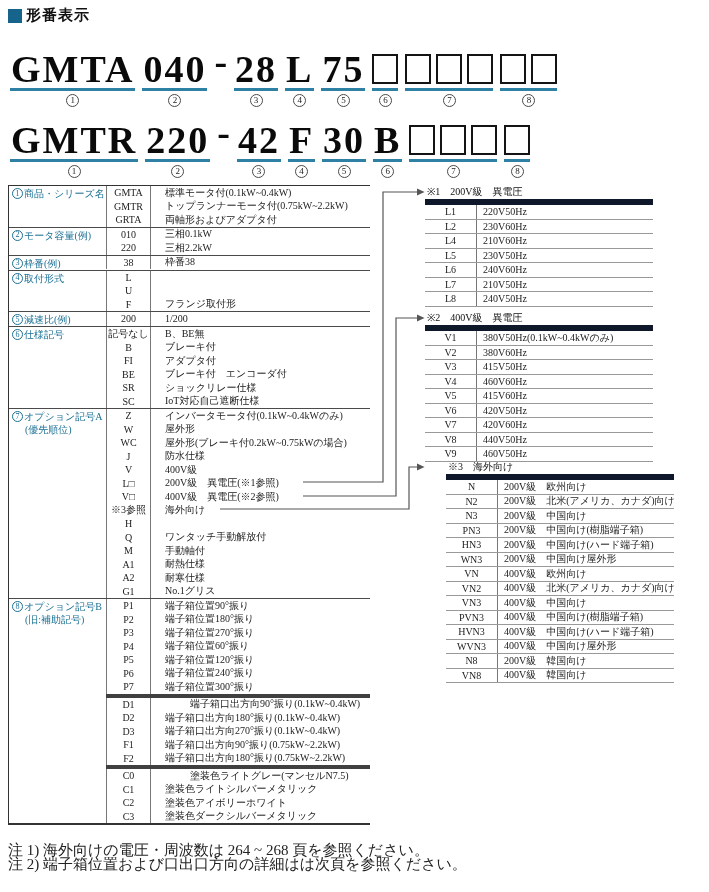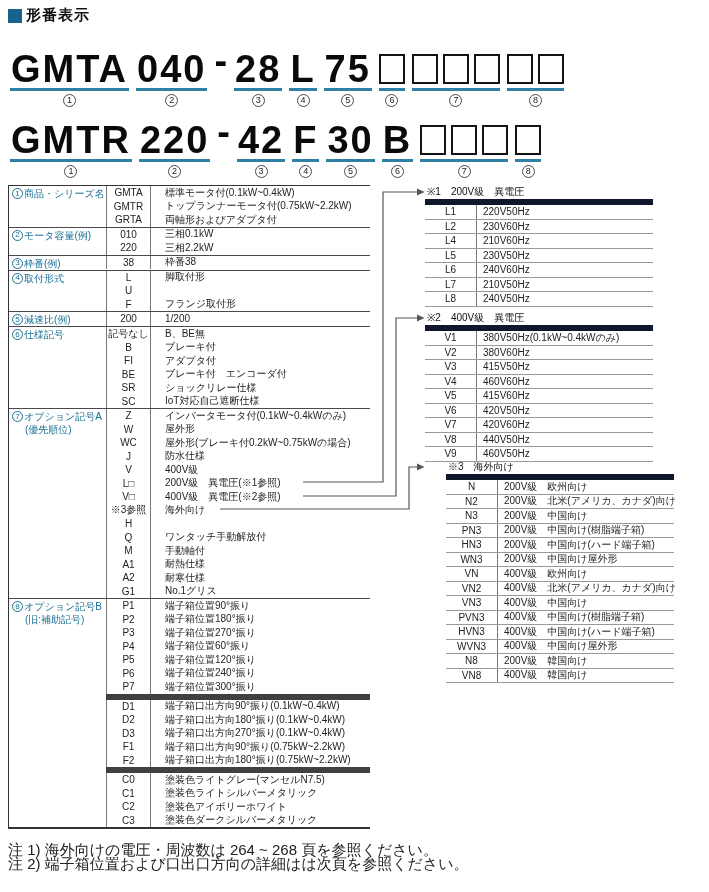--- a/index.html
+++ b/index.html
@@ -1,18 +1,18 @@
 <!DOCTYPE html>
 <html><head>
 <meta charset="utf-8">
 <style>
   html,body{margin:0;padding:0;background:#f2f2f2;}
   .page{
     position:relative;width:709px;height:892px;background:#ffffff;
-    font-family:Liberation Sans, sans-serif;color:#222;
+    font-family:Liberation Serif, serif;color:#222;
     overflow:hidden;
   }
   
   .sec-header{position:absolute;left:8px;top:6px;display:flex;align-items:center;gap:4px;}
   .sec-marker{width:14px;height:14px;background:#16638c;}
   .sec-title{font-size:15px;font-weight:bold;color:#111;letter-spacing:1px;}
   
   .model-row{position:absolute;left:10px;display:flex;align-items:flex-end;gap:7px;}
   .model-row-1{top:28px;}
   .model-row-2{top:99px;}
@@ -34,21 +34,21 @@
     border-top:1px solid #333;border-left:1px solid #333;border-bottom:2px solid #333;
     font-size:10px;
   }
   .tgroup{display:flex;}
   .tgroup + .tgroup{border-top:1px solid #4a4a4a;}
   .glabel{width:97px;flex:none;padding:1px 1px 0 3px;color:#1b7094;box-sizing:border-box;}
   .gl1{display:flex;align-items:center;gap:1px;line-height:13px;white-space:nowrap;}
   .gl2{padding-left:13px;line-height:13px;white-space:nowrap;}
   .grows{flex:1;display:flex;flex-direction:column;}
   .trow{display:flex;height:13.5px;align-items:stretch;}
-  .trow.subdiv{border-top:6px solid #404040;}
+  .trow.subdiv{border-top:4px solid #404040;gap:25px;}
   .tcode{width:45px;flex:none;border-left:1px solid #777;border-right:1px solid #777;
     display:flex;align-items:center;justify-content:center;color:#222;box-sizing:border-box;white-space:nowrap;}
   .tdesc{flex:1;display:flex;align-items:center;padding-left:8px;white-space:nowrap;color:#222;margin-left:6px;}
   
   .reftable{position:absolute;left:425px;width:228px;font-size:10px;}
   .ref-1{top:184px;}
   .ref-2{top:310px;}
   .ref-3{top:459px;margin-left:21px;}
   .reftitle{height:15px;border-bottom:6px solid #0f172a;display:flex;align-items:center;
     padding-left:2px;color:#111;white-space:nowrap;}
@@ -295,21 +295,20 @@
       <div class="tgroup">
         <div class="glabel">
           <div class="gl1">
             <span class="cnum cnum-sm">4</span>
             <span>取付形式</span>
           </div>
         </div>
         <div class="grows">
           <div class="trow">
             <div class="tcode">L</div>
-            <div class="tdesc">脚取付形</div>
           </div>
           <div class="trow">
             <div class="tcode">U</div>
           </div>
           <div class="trow">
             <div class="tcode">F</div>
             <div class="tdesc">フランジ取付形</div>
           </div>
         </div>
       </div>

